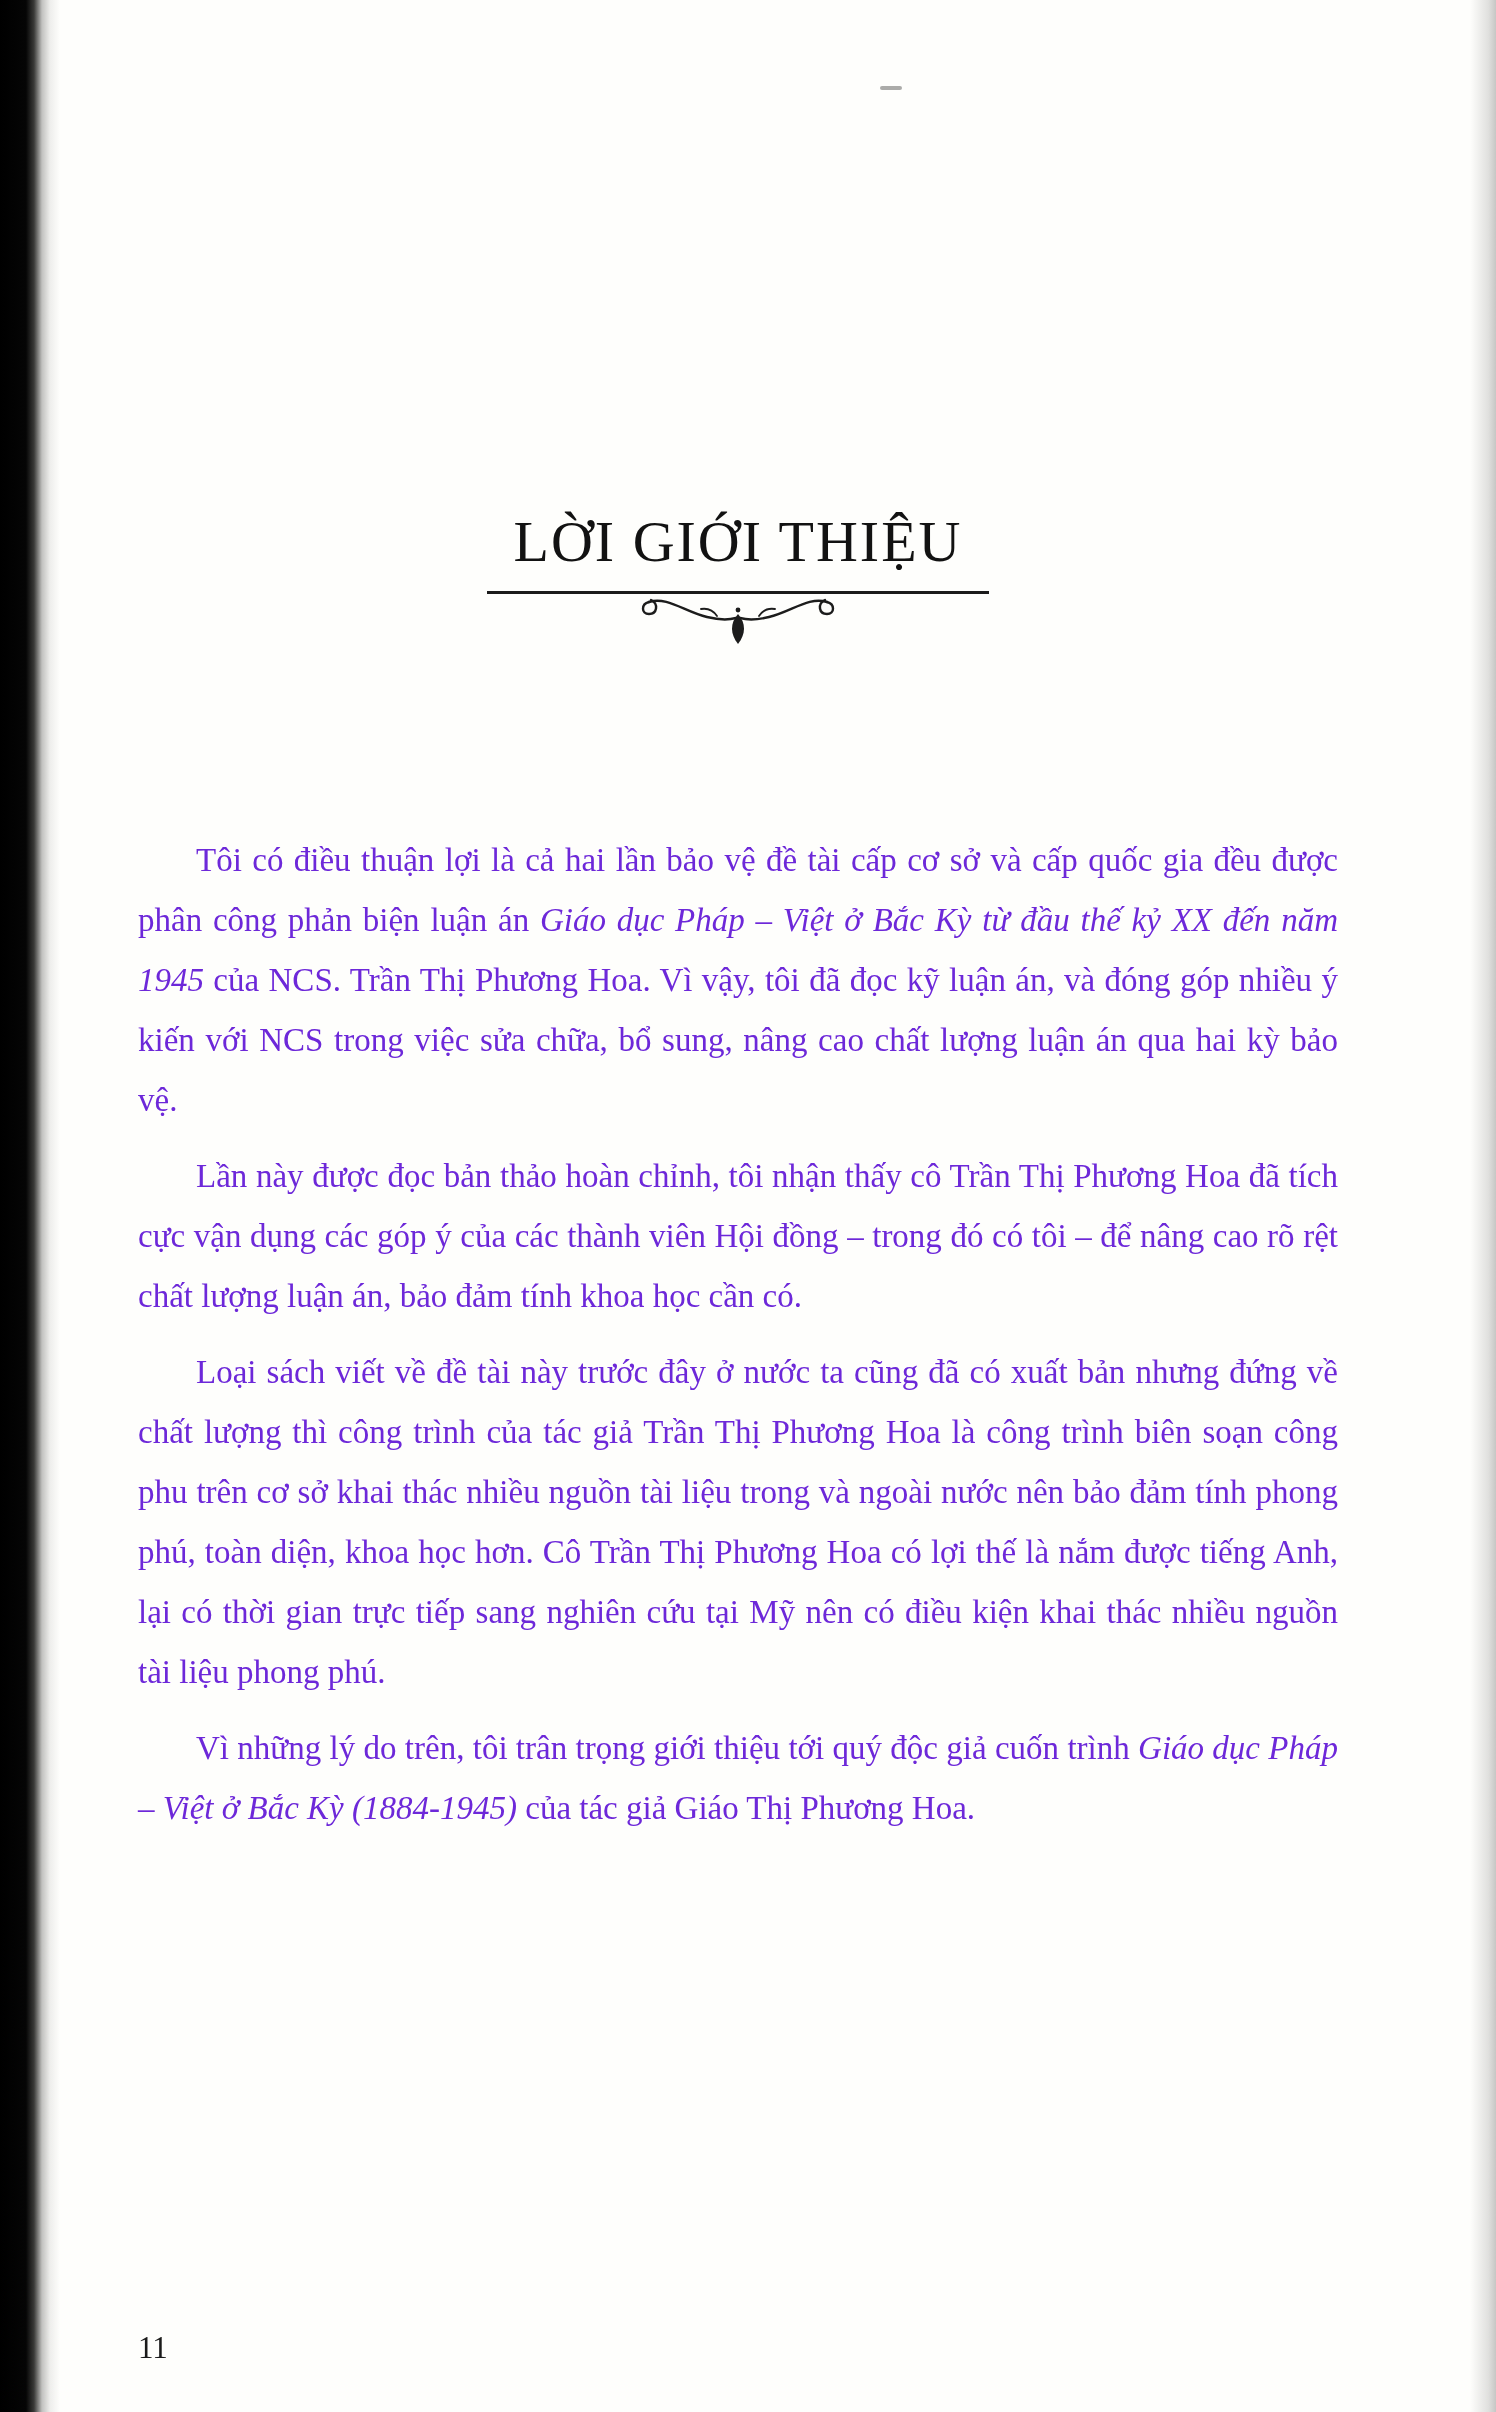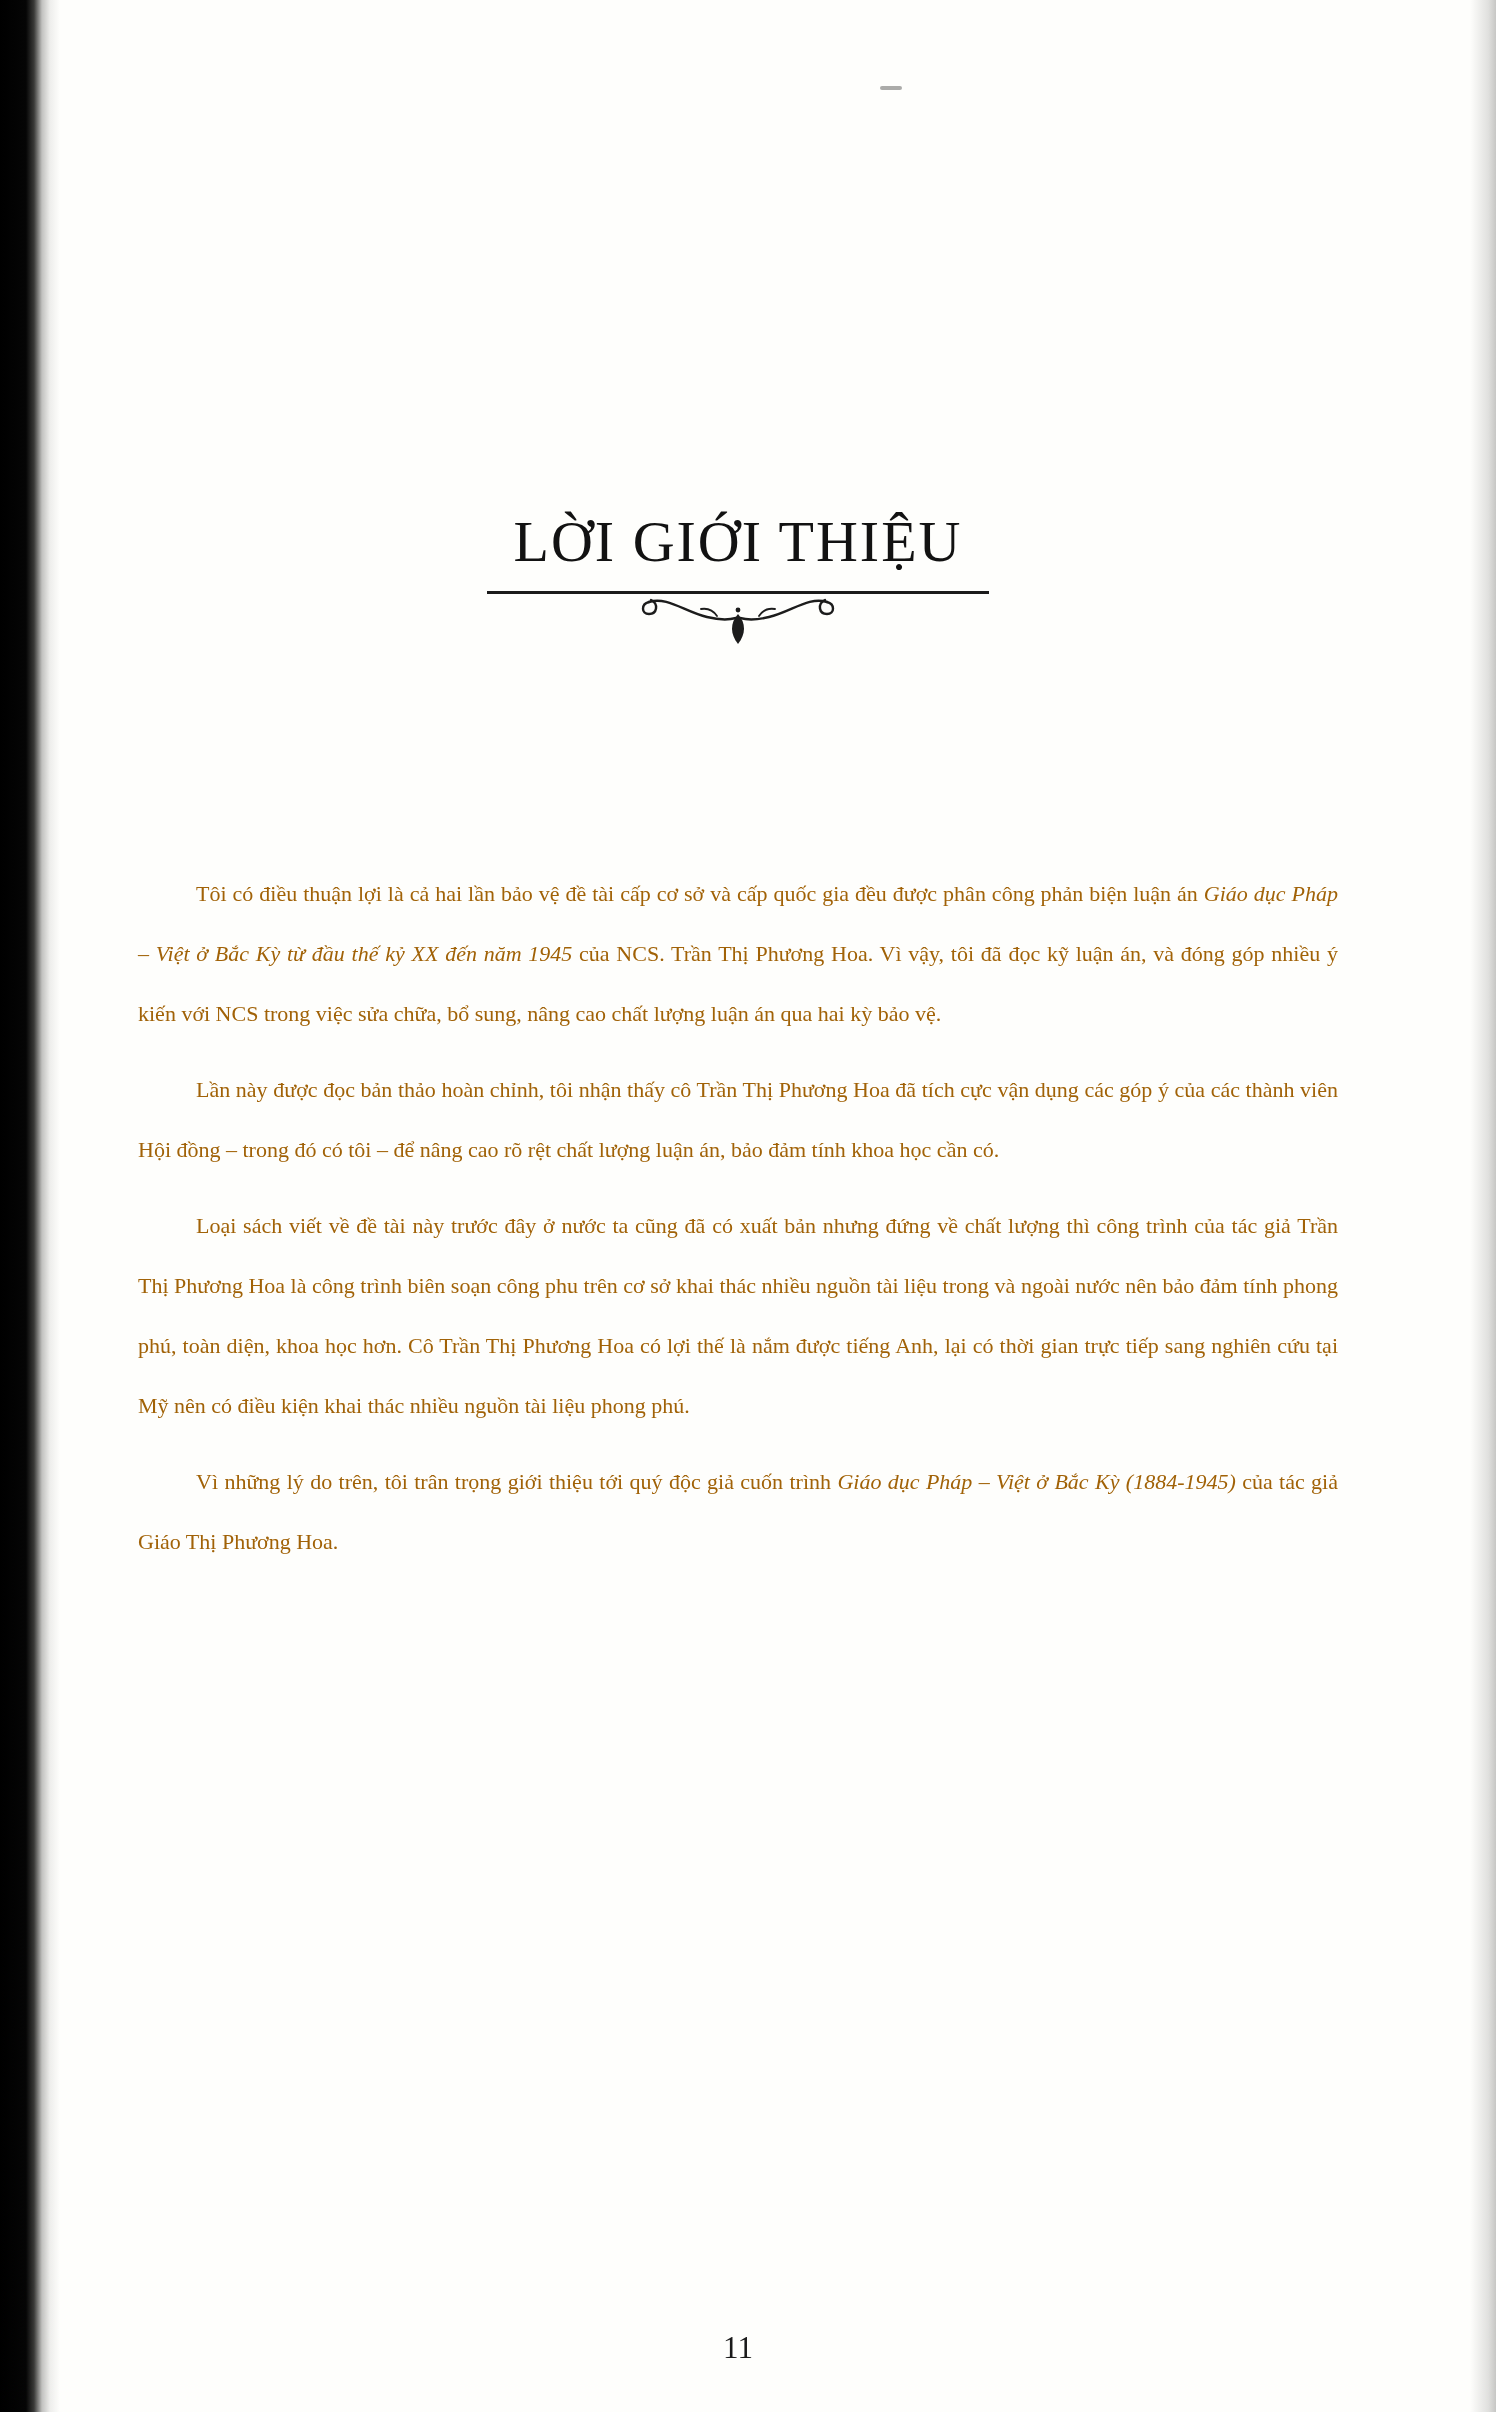--- a/index.html
+++ b/index.html
@@ -61,41 +61,40 @@
     height: 3px;
     background: #1b1b1b;
     margin: 14px auto 0 auto;
   }
   .ornament {
     display: block;
     margin: -4px auto 0 auto;
   }
   .body-text {
     position: absolute;
-    top: 864px;
+    top: 830px;
     left: 138px;
     width: 1200px;
-    font-size: 22px;
+    font-size: 33px;
     line-height: 60px;
     text-align: justify;
-    color: #a16207;
+    color: #6d28d9;
   }
   .body-text p {
     margin: 0 0 16px 0;
     text-indent: 58px;
   }
   .body-text em {
     font-style: italic;
   }
   .page-number {
     position: absolute;
     top: 2330px;
     left: 138px;
     width: 1200px;
-    text-align: center;
     font-size: 31px;
     color: #1a1a1a;
   }
 </style>
 </head>
 <body>
 
 <div class="page">
 
   <div class="binding"></div>

